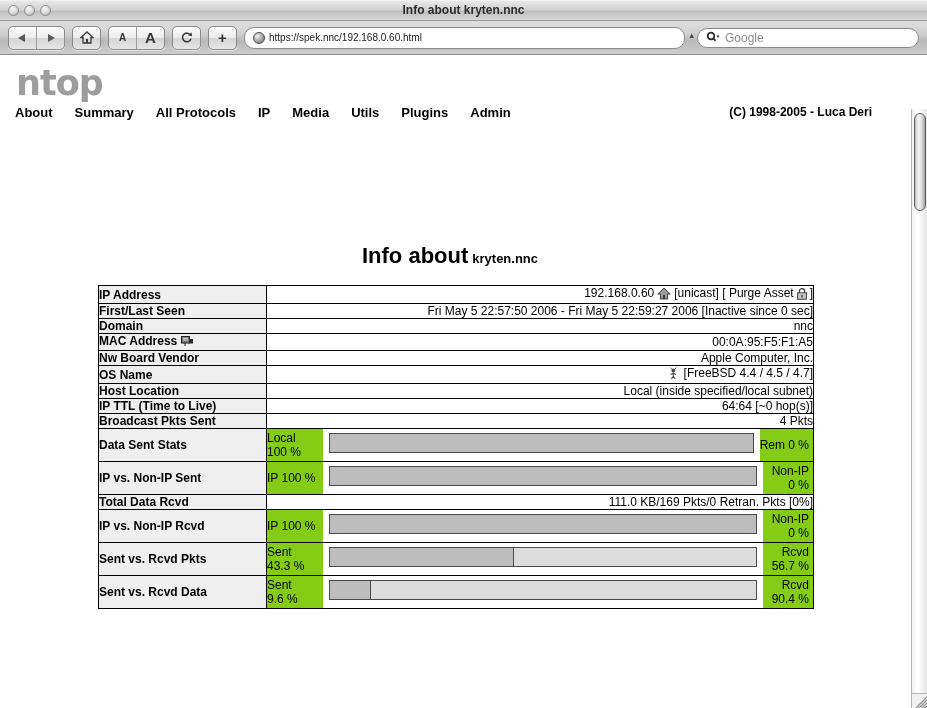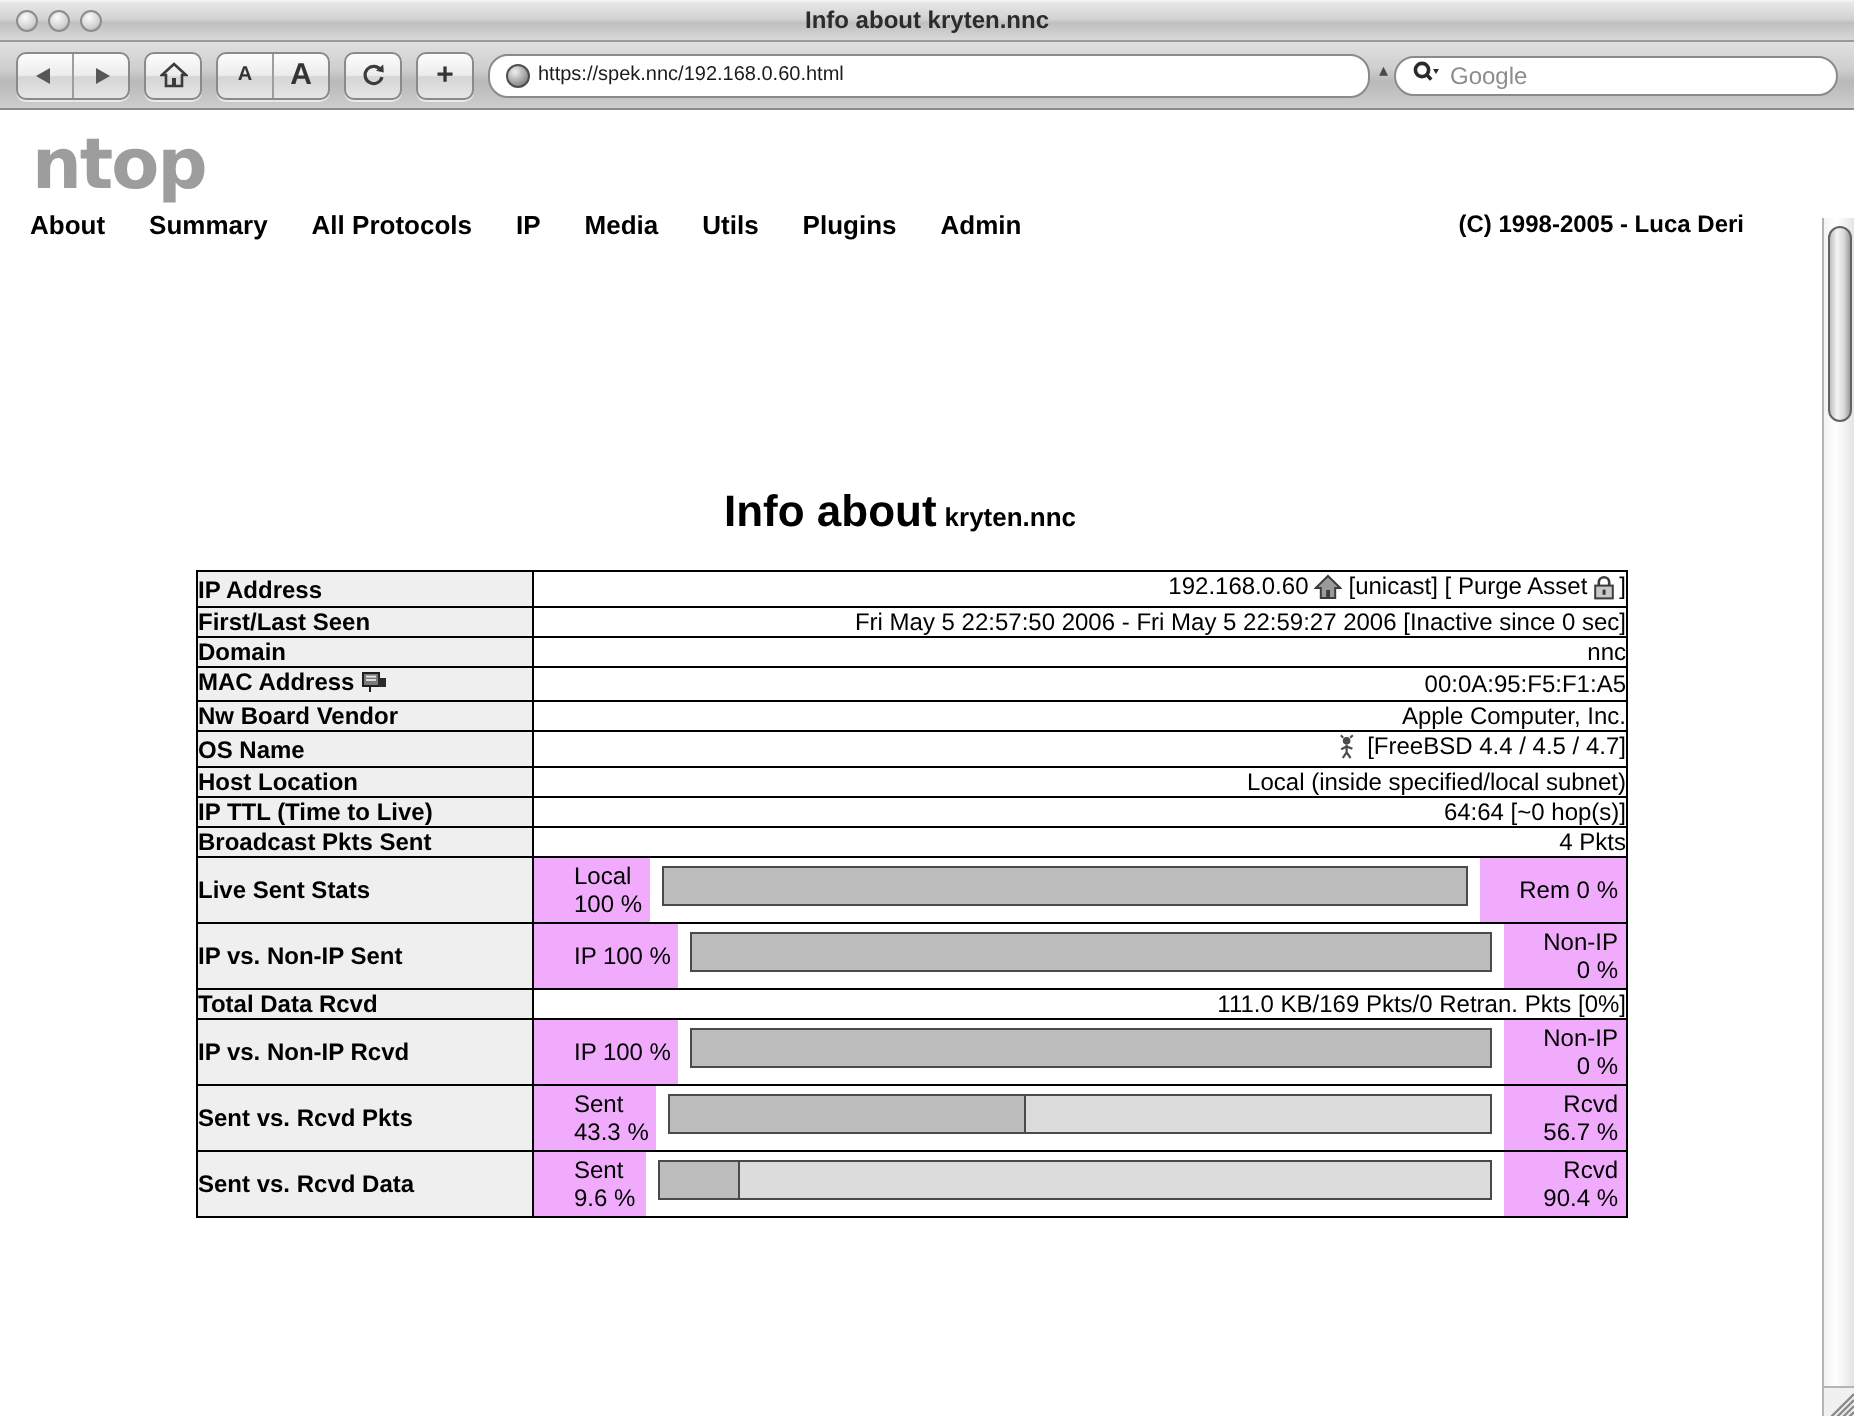--- a/index.html
+++ b/index.html
@@ -205,24 +205,24 @@
   td.val.bar-cell { padding: 0; }
 
   
   .barrow {
     display: flex;
     align-items: stretch;
     width: 100%;
     box-sizing: border-box;
   }
   .bar-side {
-    background: #f0abfc;
+    background: #84cc16;
     font-size: 12px;
     color: #000;
-    padding: 2px 4px 2px 20px;
+    padding: 2px 4px 2px 0;
     box-sizing: border-box;
     display: flex;
     flex-direction: column;
     justify-content: center;
     line-height: 14px;
   }
   .bar-side.left { text-align: left; flex: 0 0 auto; min-width: 56px; }
   .bar-side.right { text-align: right; flex: 0 0 auto; min-width: 50px; }
   .bar-track {
     flex: 1 1 auto;
@@ -473,21 +473,21 @@
             <td class="val">64:64 [~0 hop(s)]</td>
           </tr>
 
 
           <tr>
             <td class="lbl">Broadcast Pkts Sent</td>
             <td class="val">4 Pkts</td>
           </tr>
 
           <tr>
-            <td class="lbl">Live Sent Stats</td>
+            <td class="lbl">Data Sent Stats</td>
             <td class="val bar-cell">
               <div class="barrow">
                 <div class="bar-side left">
                   <span>Local</span>
                   <span>100 %</span>
                 </div>
                 <div class="bar-track">
                   <div class="bar-fill full" style="width: 100%;"></div>
                   <div class="bar-rest"></div>
                 </div>

